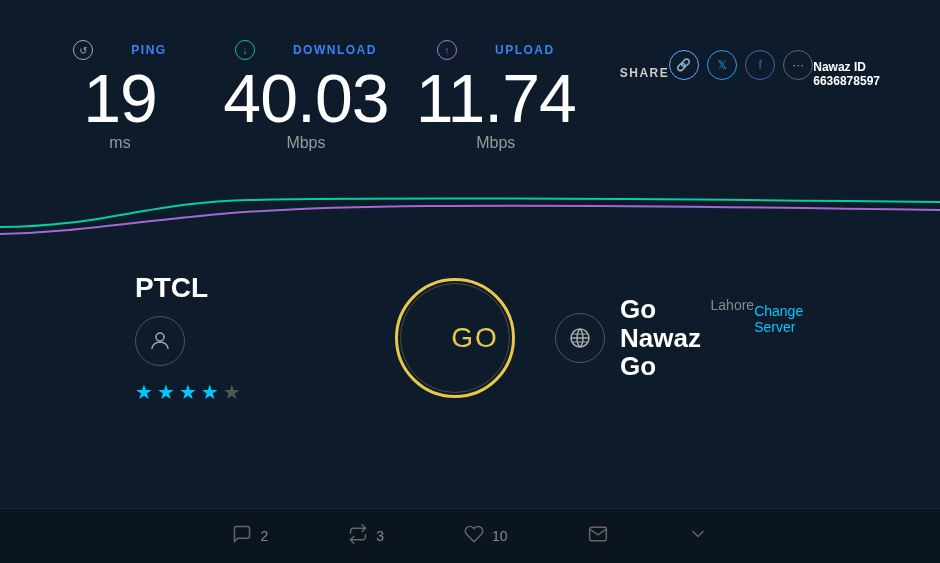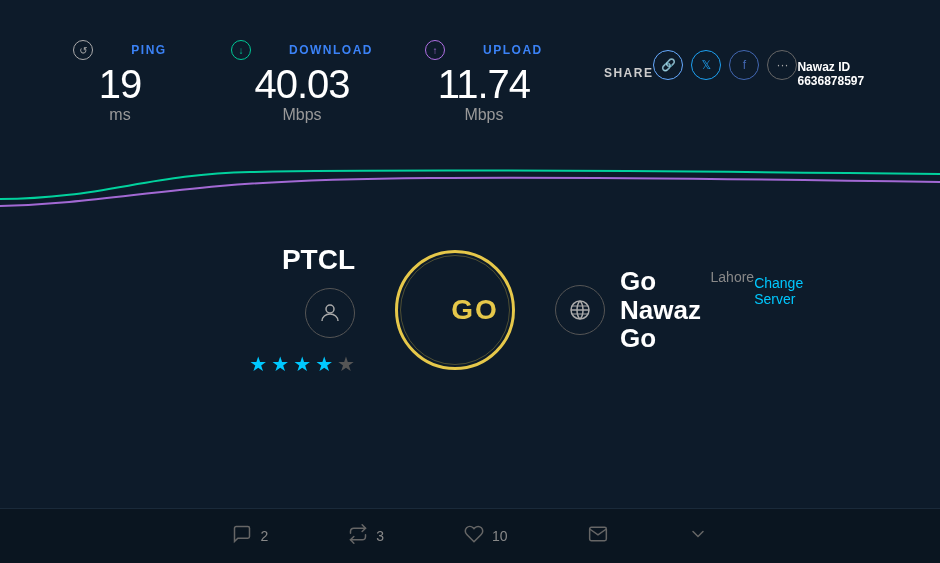--- a/index.html
+++ b/index.html
@@ -65,21 +65,21 @@
     .stat-label {
       font-size: 12px;
       font-weight: 700;
       letter-spacing: 1.5px;
       color: #3b82f6;
       text-transform: uppercase;
       padding-left: 32px;
     }
 
     .stat-value {
-      font-size: 40px;
+      font-size: 68px;
       font-weight: 300;
       color: white;
       line-height: 1;
       letter-spacing: -1px;
     }
 
     .stat-unit {
       font-size: 16px;
       color: #999;
       margin-top: 2px;
@@ -156,21 +156,21 @@
       justify-content: center;
       width: 100%;
       gap: 0;
       margin-top: 30px;
     }
 
     
     .isp-side {
       display: flex;
       flex-direction: column;
-      align-items: flex-end;
+      align-items: flex-start;
       width: 220px;
     }
 
     .isp-name {
       font-size: 28px;
       font-weight: 700;
       color: white;
       margin-bottom: 12px;
     }
 
@@ -224,21 +224,21 @@
       content: '';
       position: absolute;
       width: 108px;
       height: 108px;
       border-radius: 50%;
       border: 1px solid rgba(230, 200, 74, 0.3);
     }
 
     .go-text {
       font-size: 28px;
-      font-weight: 700;
+      font-weight: 400;
       color: #e6c84a;
       letter-spacing: 2px;
       margin-left: 40px;
     }
 
     
     .server-side {
       display: flex;
       align-items: center;
       width: 250px;

